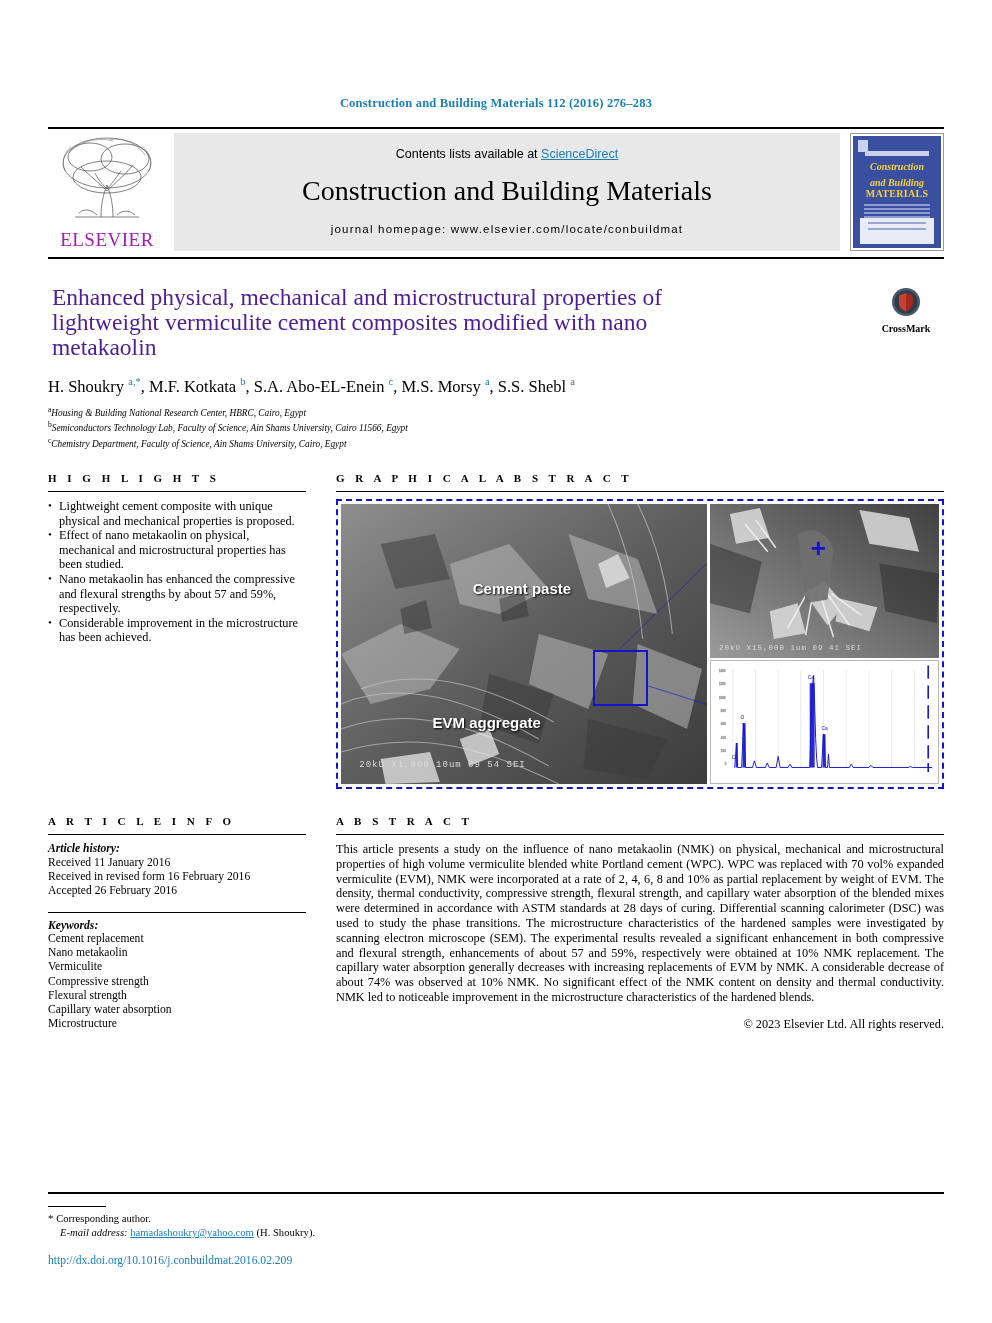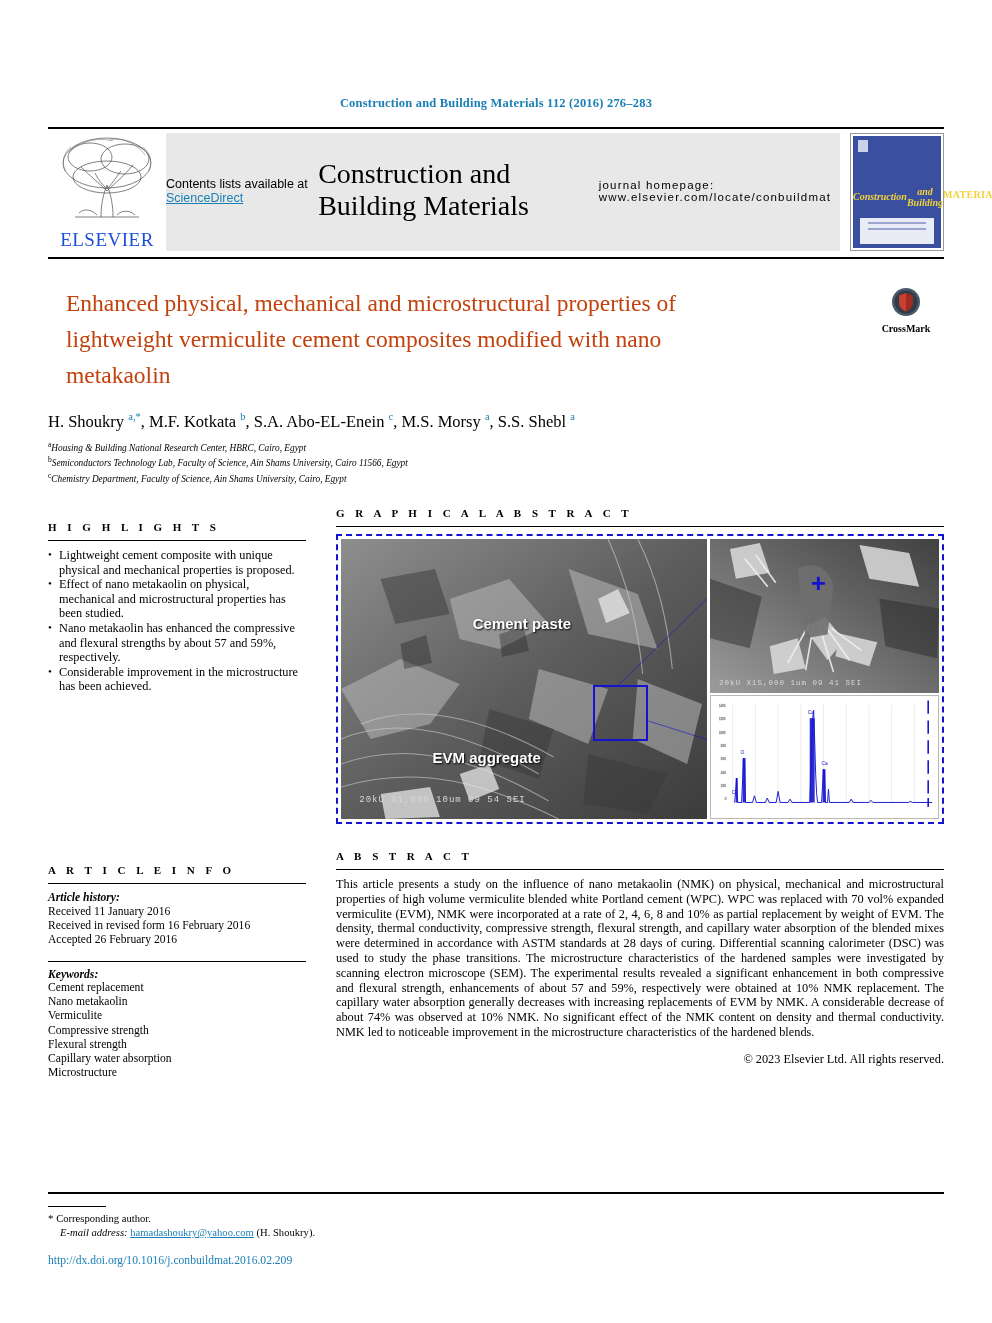--- a/index.html
+++ b/index.html
@@ -34,64 +34,64 @@
   }
   .elsevier-logo {
     width: 118px; flex: 0 0 118px;
     display: flex; flex-direction: column; justify-content: space-between;
     align-items: center; padding-bottom: 2px;
   }
   .tree-svg { display:block; }
   .elsevier-word {
     font-family: "Liberation Serif", serif;
     font-size: 19px; letter-spacing: .5px;
-    color: #1d4ed8; font-weight: normal;
+    color: #a21caf; font-weight: normal;
     line-height: 1;
   }
   .banner {
     flex: 1 1 auto; background: #e8e8e8;
-    margin-left: 0; margin-right: 10px;
-    display: flex; flex-direction: row; justify-content: center;
-    align-items: center; text-align: left; padding: 6px 0 8px 0;
+    margin-left: 8px; margin-right: 10px;
+    display: flex; flex-direction: column; justify-content: center;
+    align-items: center; text-align: right; padding: 6px 0 8px 0;
   }
   .banner .contents { font-family:"Liberation Sans", sans-serif; font-size: 12.5px; color:#000; }
   .banner .contents .sd { color: #1a7fb5; }
   .banner .jtitle {
     font-family: "Liberation Serif", serif;
     font-size: 28px; margin: 14px 0 16px 0; color:#000;
   }
   .banner .homepage {
     font-family:"Liberation Sans", sans-serif; font-size: 11.5px; letter-spacing: 1.2px; color:#000;
   }
   .cover {
     width: 94px; flex: 0 0 94px;
     border: 1px solid #999; background:#fff; padding:2px;
   }
   .cover-inner {
     width:100%; height:100%; background:#3a4fa0;
-    display:flex; flex-direction:row; align-items:center;
-    padding-top:4px; position:relative;
+    display:flex; flex-direction:column; align-items:center;
+    padding-top:12px; position:relative;
   }
   .cover-bar { width:72%; height:5px; background:#c9d2ea; margin-top:3px; }
   .cover-t1 { font-family:"Liberation Serif", serif; font-style:italic; font-weight:bold;
               color:#f2d23a; font-size:10px; line-height:11px; margin-top:5px; text-align:center;}
   .cover-t2 { font-family:Liberation Serif, serif; font-weight:bold; color:#f2d23a;
               font-size:10px; letter-spacing:.3px; margin-top:0; }
   .cover-blurb { margin-top:5px; width:76%; }
   .cover-blurb div { height:2px; background:#8e9cd0; margin-bottom:2px; }
   .cover-white { position:absolute; bottom:4px; left:8%; width:84%; height:26px; background:#e9ecf6; }
   .cover-white .l { height:2px; background:#9aa6cf; margin:4px 8px; }
   .rule-bottom { border-top: 2px solid #000; margin-top: 6px; }
 
   
   .titleblock { margin: 26px 48px 0 48px; position: relative; }
   h1.title {
     font-family: "Liberation Serif", serif;
-    font-weight: normal; font-size: 23.5px; line-height: 36px;
-    margin: 18px; width: 700px; color:#c2410c;
+    font-weight: normal; font-size: 23.5px; line-height: 25px;
+    margin: 4px; width: 700px; color:#4c1d95;
   }
   .authors {
     font-family: "Liberation Serif", serif;
     font-size: 16.5px; margin-top: 16px; color:#000;
   }
   .authors sup { color:#1a7fb5; font-size: 10.5px; }
   .affils { margin-top: 7px; }
   .affils div {
     font-family: "Liberation Serif", serif; font-style: italic;
     font-size: 9.3px; line-height: 12.4px; color:#000;
@@ -102,21 +102,21 @@
     width: 76px; text-align: center;
   }
   .crossmark .cm-badge { display:block; margin: 0 auto; }
   .crossmark .cm-label {
     font-family:"Liberation Serif", serif; font-weight:bold;
     font-size: 10px; margin-top:2px; display:block;
   }
 
   
   .cols { margin: 22px 48px 0 48px; display: flex; }
-  .col-left { width: 258px; flex: 0 0 258px; margin-top: 14px; }
+  .col-left { width: 258px; flex: 0 0 258px; }
   .col-right { flex: 1 1 auto; margin-left: 30px; }
   .sec-head {
     font-family: "Liberation Serif", serif; font-weight: bold;
     font-size: 11px; letter-spacing: 4px; color:#000;
     padding-bottom: 7px;
   }
   .sec-rule { border-top: 1.6px solid #000; margin-bottom: 7px; }
 
   ul.highlights { list-style: none; margin: 0; padding: 0; }
   ul.highlights li {

